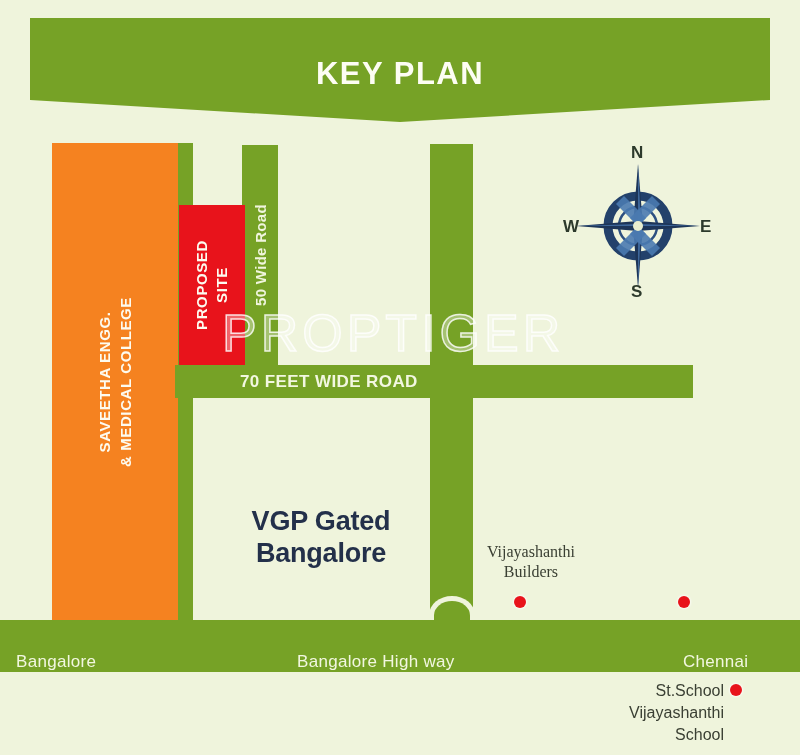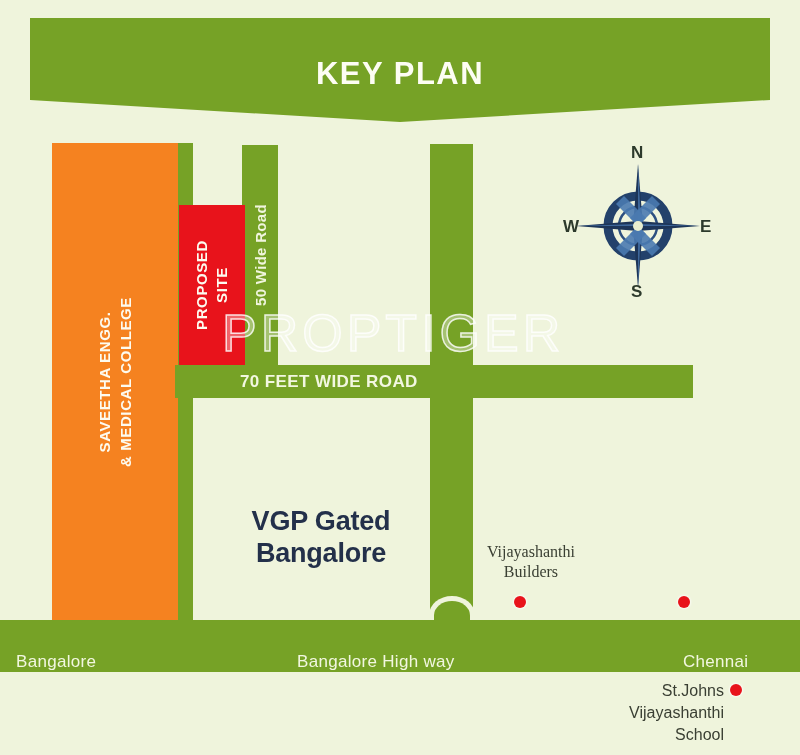--- a/index.html
+++ b/index.html
@@ -290,21 +290,21 @@
 
   <div class="junction-arc"></div>
 
   <div class="highway">
     <div class="hw-label hw-bangalore">Bangalore</div>
     <div class="hw-label hw-center">Bangalore High way</div>
     <div class="hw-label hw-chennai">Chennai</div>
   </div>
 
   <div class="poi-stjohns">
-    <div>St.Johns</div>
+    <div>St.School</div>
     <div>Vijayashanthi</div>
     <div>School</div>
   </div>
   <div class="dot dot-stjohns"></div>
 
   <div class="compass">
     <svg width="160" height="170" viewBox="0 0 160 170" xmlns="http://www.w3.org/2000/svg">
 
       <circle cx="78" cy="86" r="30" fill="none" stroke="#23416b" stroke-width="9"></circle>
       <circle cx="78" cy="86" r="19" fill="none" stroke="#2c4f80" stroke-width="2.5"></circle>

